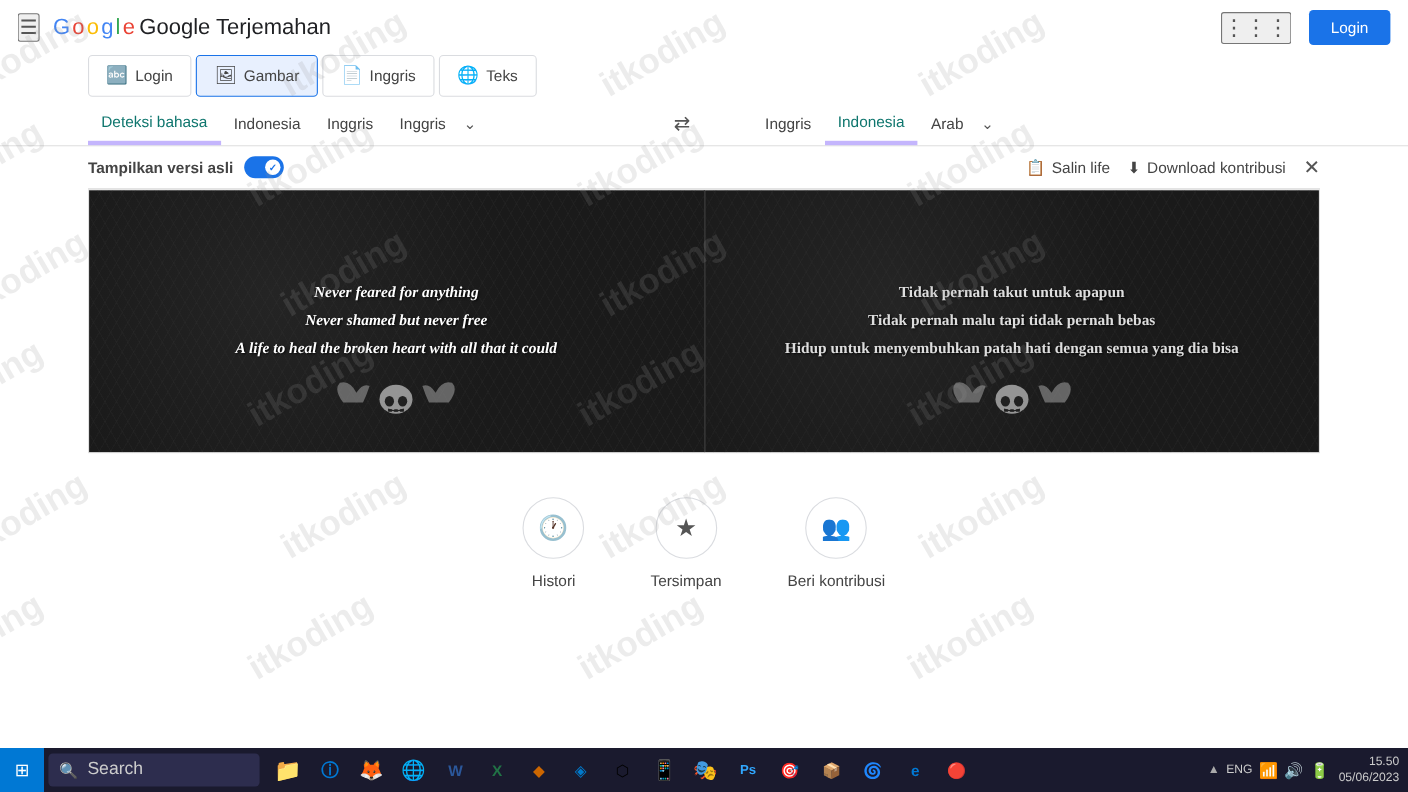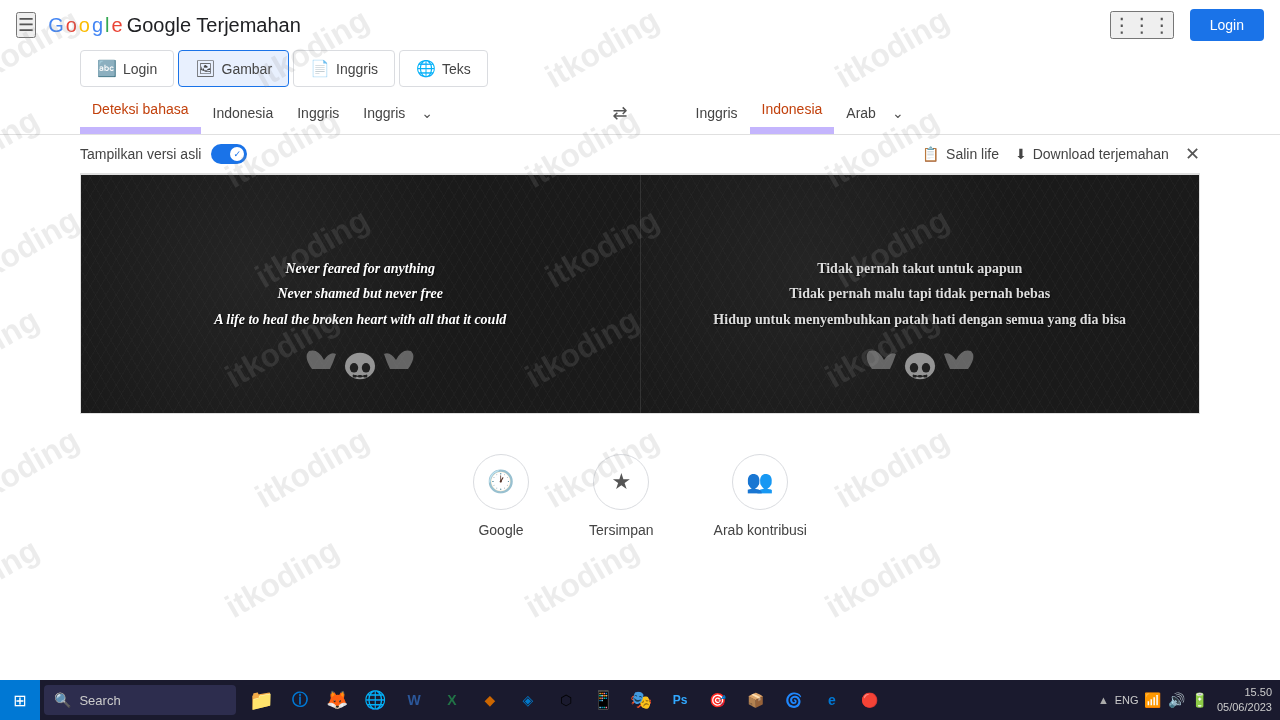--- a/index.html
+++ b/index.html
@@ -104,22 +104,22 @@
     .lang-btn {
       padding: 10px 12px;
       border: none;
       background: none;
       font-size: 14px;
       cursor: pointer;
       color: #444;
       position: relative;
     }
     .lang-btn.active {
-      color: #c2410c;
-      border-bottom: 7px solid #c4b5fd;
+      color: #0f766e;
+      border-bottom: 4px solid #c4b5fd;
     }
     .lang-more {
       background: none;
       border: none;
       cursor: pointer;
       color: #555;
       font-size: 14px;
       padding: 10px 4px;
     }
     .swap-btn {
@@ -145,20 +145,21 @@
       justify-content: space-between;
       padding: 8px 0;
       border-bottom: 1px solid #e0e0e0;
     }
     .show-original-left {
       display: flex;
       align-items: center;
       gap: 10px;
       font-size: 14px;
       color: #444;
+      font-weight: bold;
     }
     .toggle-switch {
       width: 36px;
       height: 20px;
       background: #1a73e8;
       border-radius: 10px;
       position: relative;
       cursor: pointer;
     }
     .toggle-switch::after {
@@ -380,21 +381,21 @@
       gap: 8px;
       width: 192px;
       cursor: pointer;
     }
     .taskbar-search-icon {
       color: #aaa;
       font-size: 14px;
     }
     .taskbar-search-text {
       color: #ccc;
-      font-size: 13px;
+      font-size: 16px;
     }
     .taskbar-apps {
       display: flex;
       align-items: center;
       gap: 2px;
       margin-left: 4px;
     }
     .taskbar-app {
       width: 36px;
       height: 36px;
@@ -577,21 +578,21 @@
       <span>Tampilkan versi asli</span>
       <div class="toggle-switch"></div>
     </div>
     <div class="show-original-right">
       <button class="action-btn">
         <span>📋</span>
         <span>Salin life</span>
       </button>
       <button class="action-btn">
         <span>⬇</span>
-        <span>Download terjemahan</span>
+        <span>Download kontribusi</span>
       </button>
       <button class="close-btn">✕</button>
     </div>
   </div>
 
   <div class="image-panels">
     <div class="panel-left">
       <div class="panel-content">
         <div class="panel-lyrics">
           Never feared for anything<br>
@@ -641,33 +642,33 @@
     </div>
   </div>
 
 </div>
 
 <div class="bottom-section">
   <div class="bottom-item">
     <div class="bottom-circle">
       <span>🕐</span>
     </div>
-    <span class="bottom-label">Google</span>
+    <span class="bottom-label">Histori</span>
   </div>
   <div class="bottom-item">
     <div class="bottom-circle">
       <span>★</span>
     </div>
     <span class="bottom-label">Tersimpan</span>
   </div>
   <div class="bottom-item">
     <div class="bottom-circle">
       <span>👥</span>
     </div>
-    <span class="bottom-label">Arab kontribusi</span>
+    <span class="bottom-label">Beri kontribusi</span>
   </div>
 </div>
 
 <div class="taskbar">
   <div class="taskbar-start">
     <span class="taskbar-start-icon">⊞</span>
   </div>
   <div class="taskbar-search">
     <span class="taskbar-search-icon">🔍</span>
     <span class="taskbar-search-text">Search</span>

